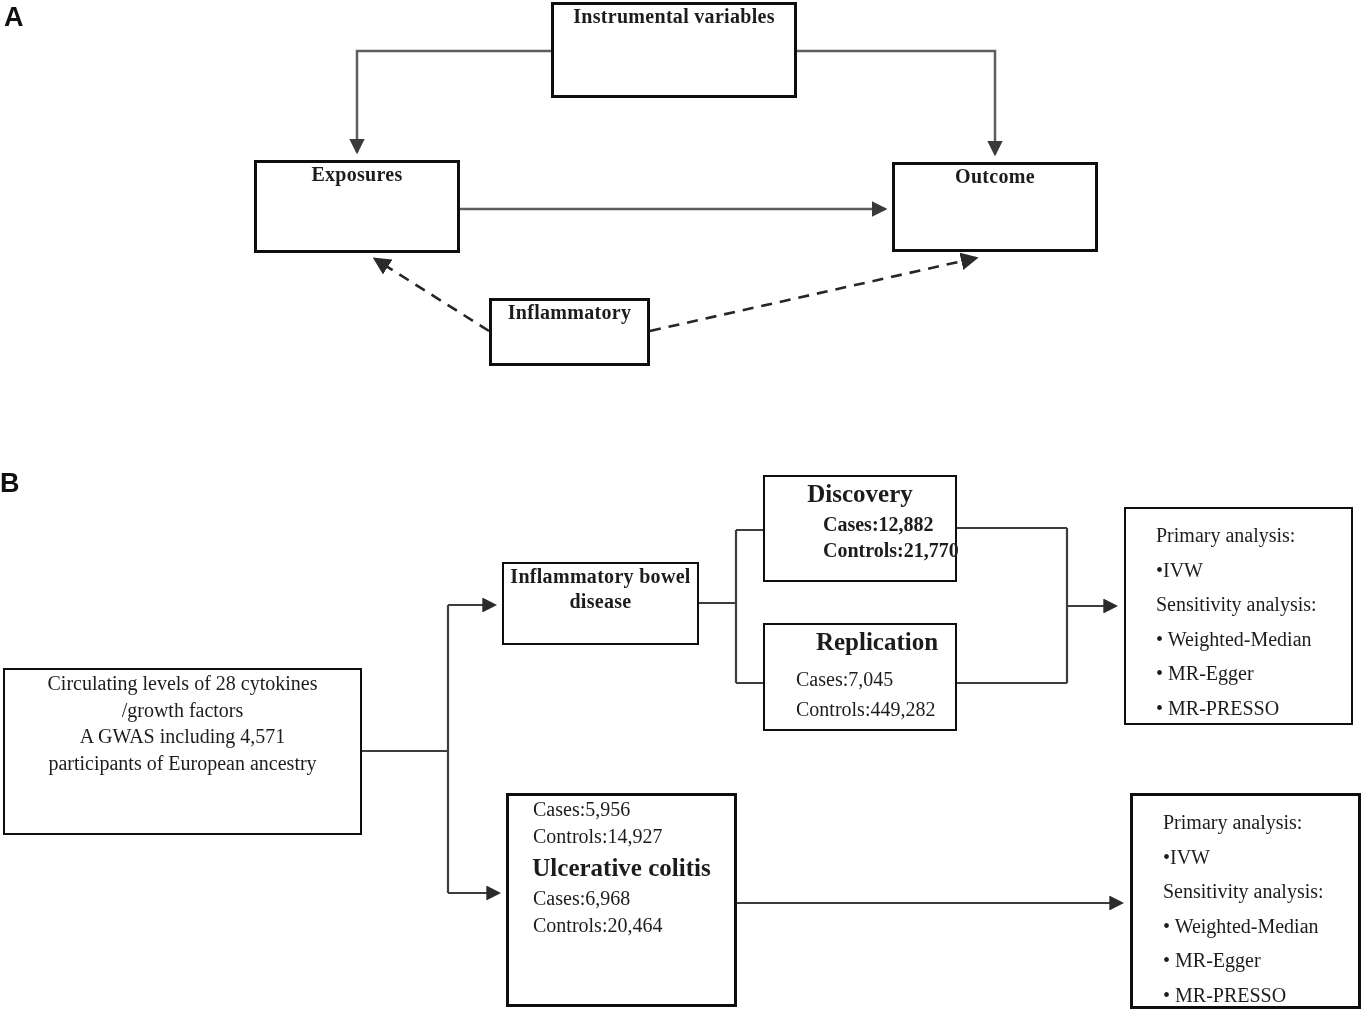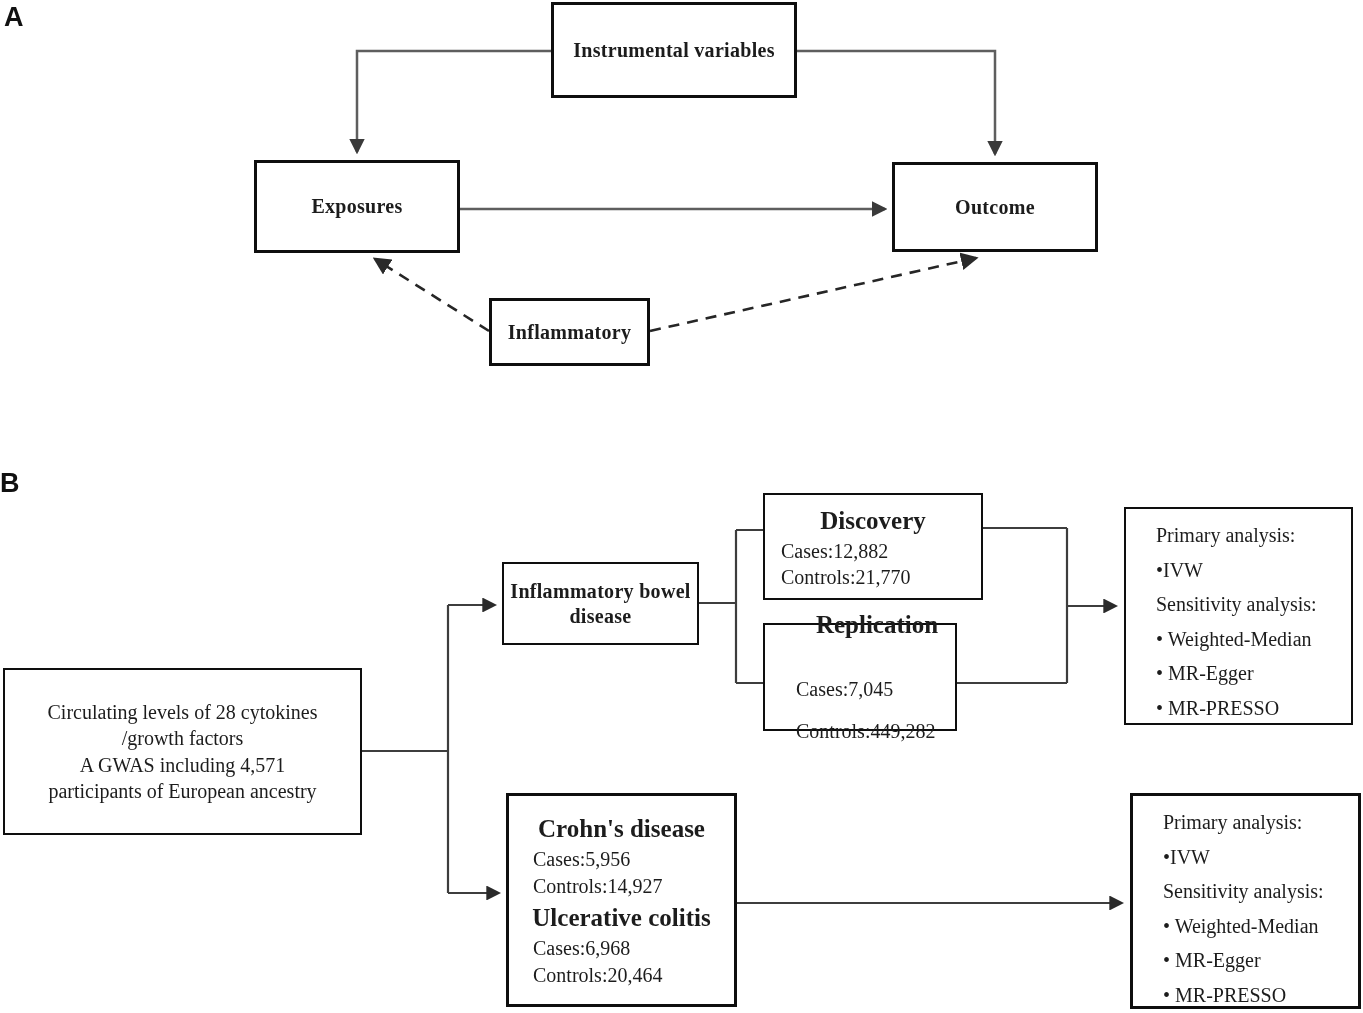--- a/index.html
+++ b/index.html
@@ -1,33 +1,33 @@
 <!DOCTYPE html>
 <html><head>
 <meta charset="utf-8">
 <style>
   html,body{margin:0;padding:0;background:#ffffff;}
   #figure{position:relative;width:1363px;height:1013px;background:#ffffff;overflow:hidden;}
   .panel-label{position:absolute;font-family:"Liberation Sans",sans-serif;font-weight:bold;
     font-size:27px;color:#111;}
   .box{position:absolute;box-sizing:border-box;background:#ffffff;border:2px solid #0e0e0e;
-    display:flex;flex-direction:column;align-items:center;justify-content:center;
+    display:flex;flex-direction:column;align-items:center;justify-content:flex-start;
     font-family:"Liberation Serif",serif;color:#1c1c1c;text-align:center;}
   .b3{border-width:3px;}
   .node-label{font-weight:bold;font-size:20px;letter-spacing:.3px;}
   .two-line{line-height:25px;}
   
   .gwas-line{line-height:26.5px;font-size:20px;width:100%;}
   .gwas-bold{font-weight:normal;}
   
   .btitle{font-weight:bold;font-size:25px;width:100%;text-align:center;line-height:34px;}
   .stat{font-size:20px;width:100%;text-align:left;box-sizing:border-box;line-height:26px;}
-  .disc .stat{padding-left:16px;}
-  .repl .stat{padding-left:31px;line-height:30px;margin-top:12px;}
-  .repl .btitle{margin-bottom:20px;padding-left:34px;}
+  .disc .stat{padding-left:58px;font-weight:bold;}
+  .repl .stat{padding-left:31px;line-height:30px;}
+  .repl .btitle{margin-bottom:5px;padding-left:34px;}
   .cduc .stat{padding-left:24px;line-height:27px;}
   .cduc .btitle{line-height:35px;}
   
   .analysis{justify-content:space-between;padding-top:9px;}
   .an-line{font-size:20px;width:100%;text-align:left;box-sizing:border-box;
     padding-left:30px;line-height:34.5px;}
   svg.wires{position:absolute;left:0;top:0;pointer-events:none;}
 </style>
 </head>
 <body>
@@ -85,21 +85,21 @@
     <div class="gwas-line gwas-bold">/growth factors</div>
     <div class="gwas-line">A GWAS including 4,571</div>
     <div class="gwas-line">participants of European ancestry</div>
   </div>
 
   <div class="box" style="left:502px;top:562px;width:197px;height:83px;">
     <div class="node-label two-line">Inflammatory bowel</div>
     <div class="node-label two-line">disease</div>
   </div>
 
-  <div class="box disc" style="left:763px;top:493px;width:220px;height:107px;">
+  <div class="box disc" style="left:763px;top:475px;width:194px;height:107px;">
     <div class="btitle">Discovery</div>
     <div class="stat">Cases:12,882</div>
     <div class="stat">Controls:21,770</div>
   </div>
 
   <div class="box repl" style="left:763px;top:623px;width:194px;height:108px;">
     <div class="btitle">Replication</div>
     <div class="stat">Cases:7,045</div>
     <div class="stat">Controls:449,282</div>
   </div>
@@ -107,21 +107,20 @@
   <div class="box analysis" style="left:1124px;top:507px;width:229px;height:218px;">
     <div class="an-line">Primary analysis:</div>
     <div class="an-line">•IVW</div>
     <div class="an-line">Sensitivity analysis:</div>
     <div class="an-line">• Weighted-Median</div>
     <div class="an-line">• MR-Egger</div>
     <div class="an-line">• MR-PRESSO</div>
   </div>
 
   <div class="box b3 cduc" style="left:506px;top:793px;width:231px;height:214px;">
-    <div class="btitle">Crohn's disease</div>
     <div class="stat">Cases:5,956</div>
     <div class="stat">Controls:14,927</div>
     <div class="btitle">Ulcerative colitis</div>
     <div class="stat">Cases:6,968</div>
     <div class="stat">Controls:20,464</div>
   </div>
 
   <div class="box b3 analysis" style="left:1130px;top:793px;width:231px;height:216px;">
     <div class="an-line">Primary analysis:</div>
     <div class="an-line">•IVW</div>

